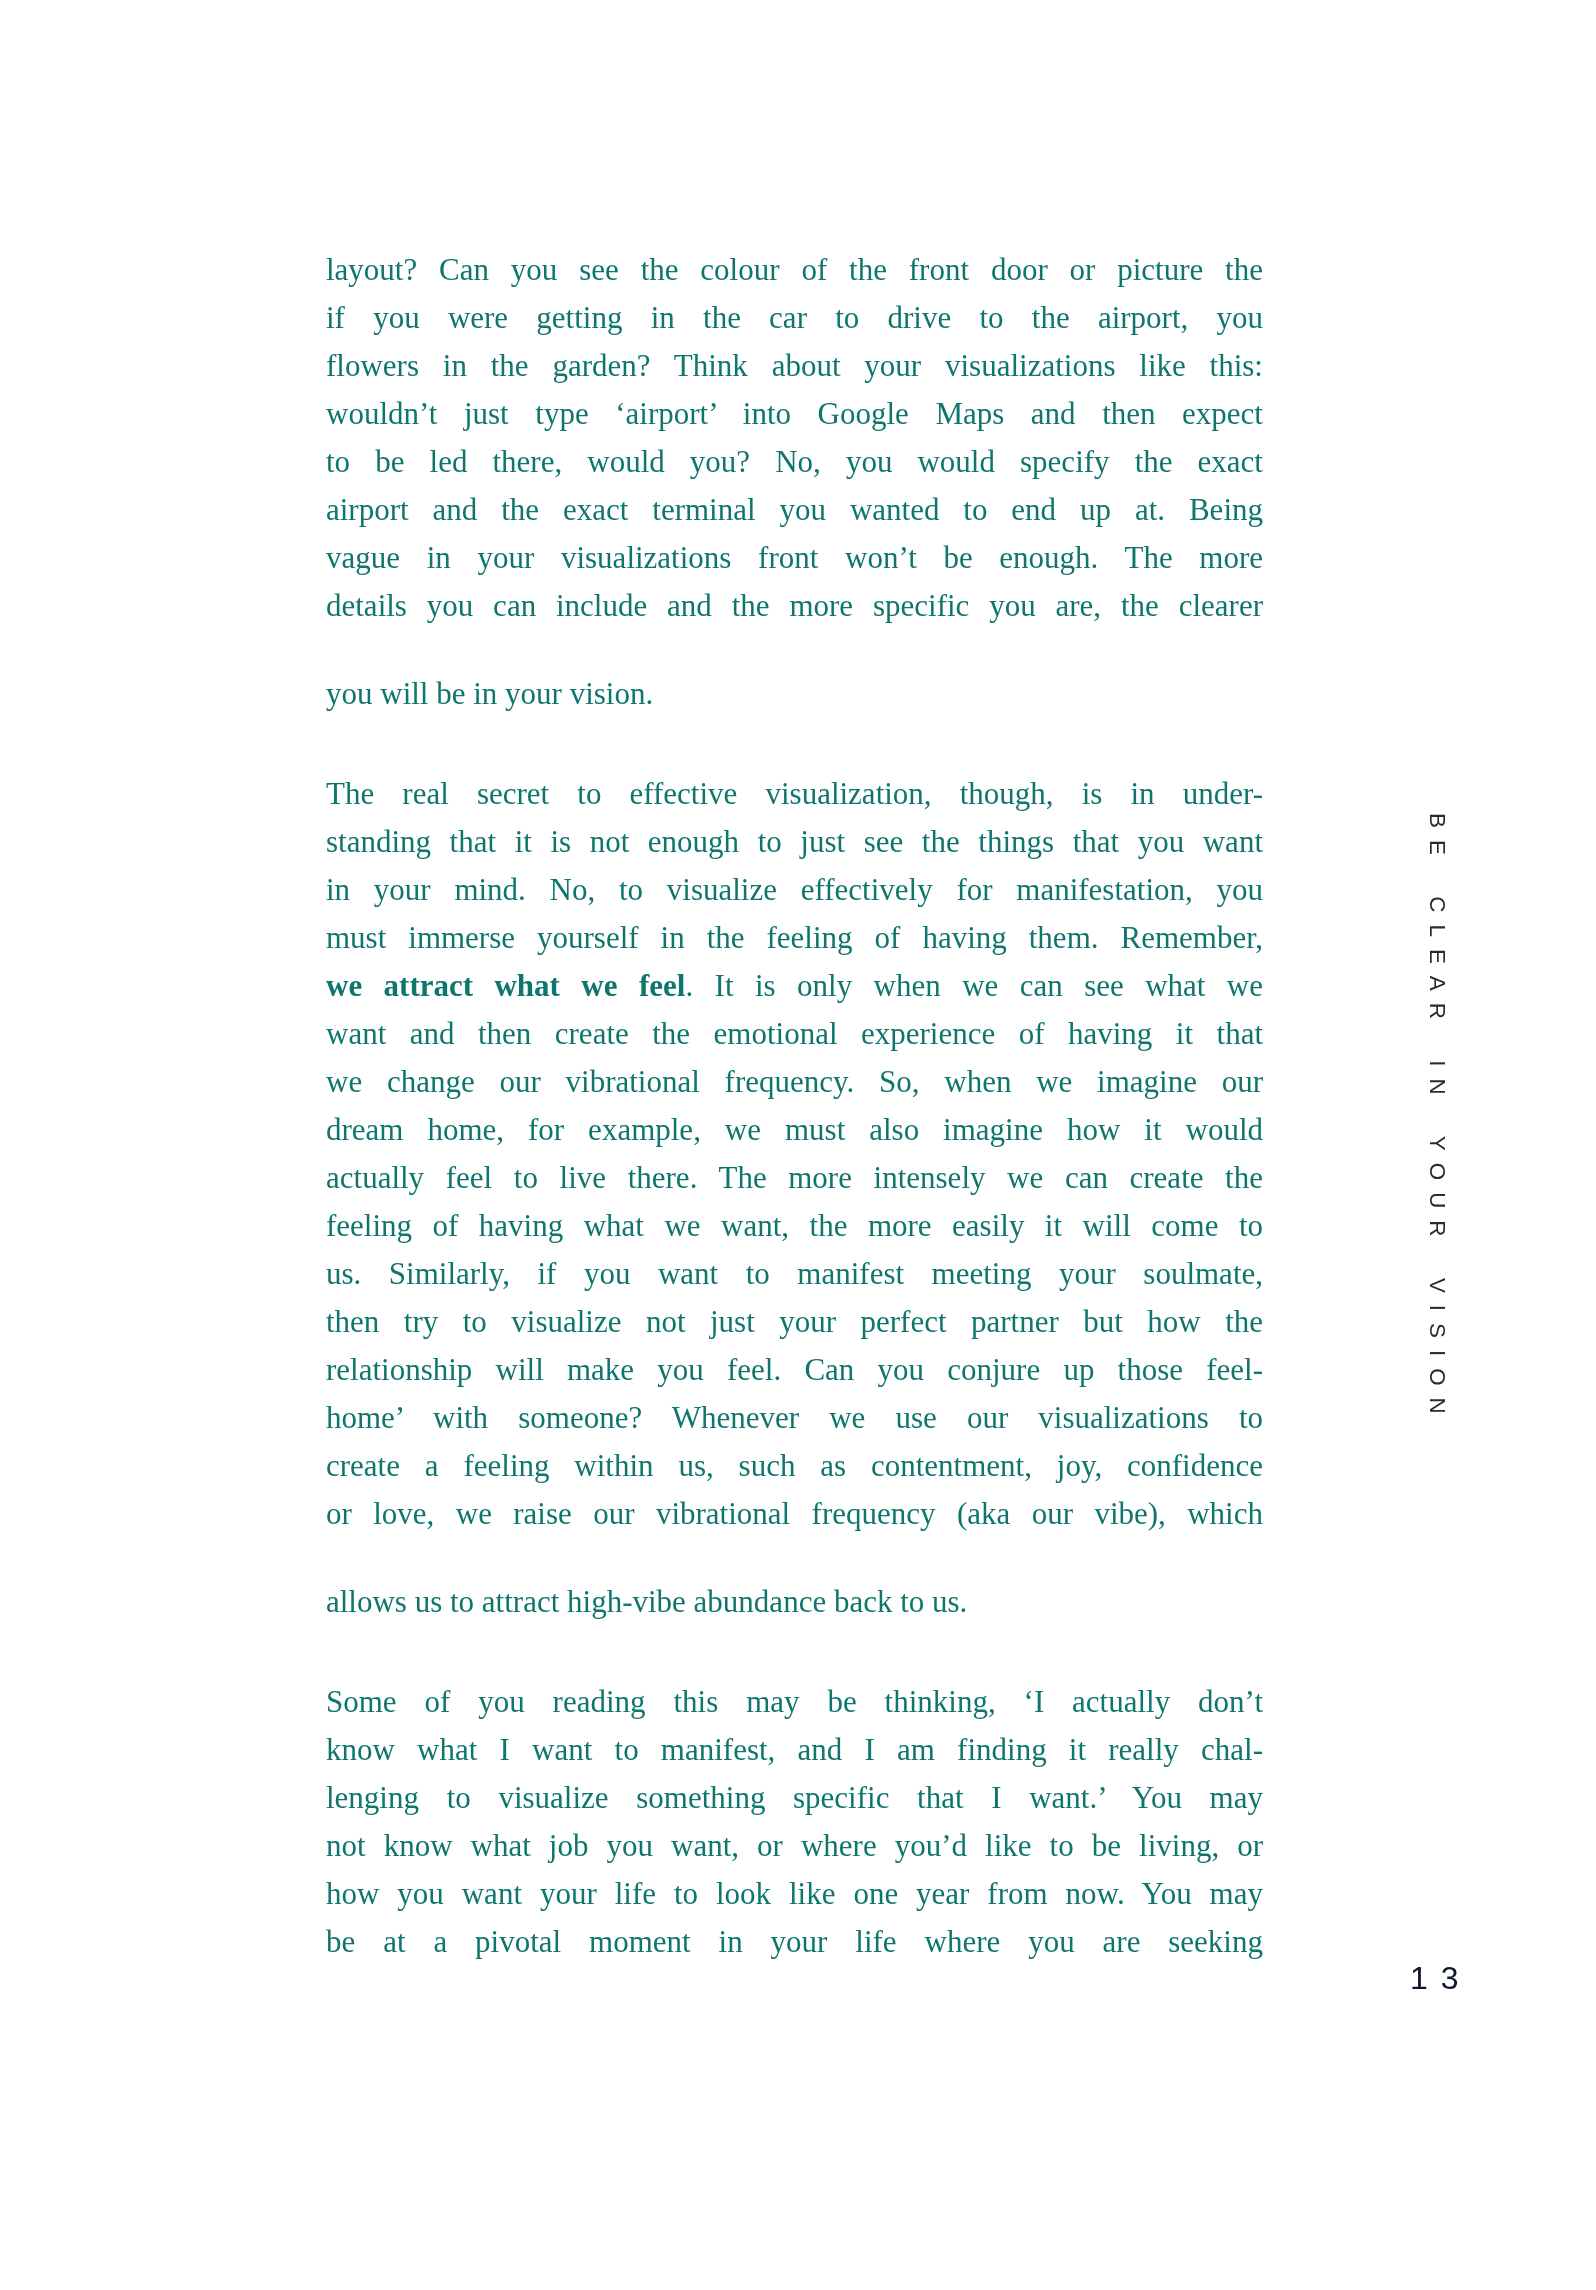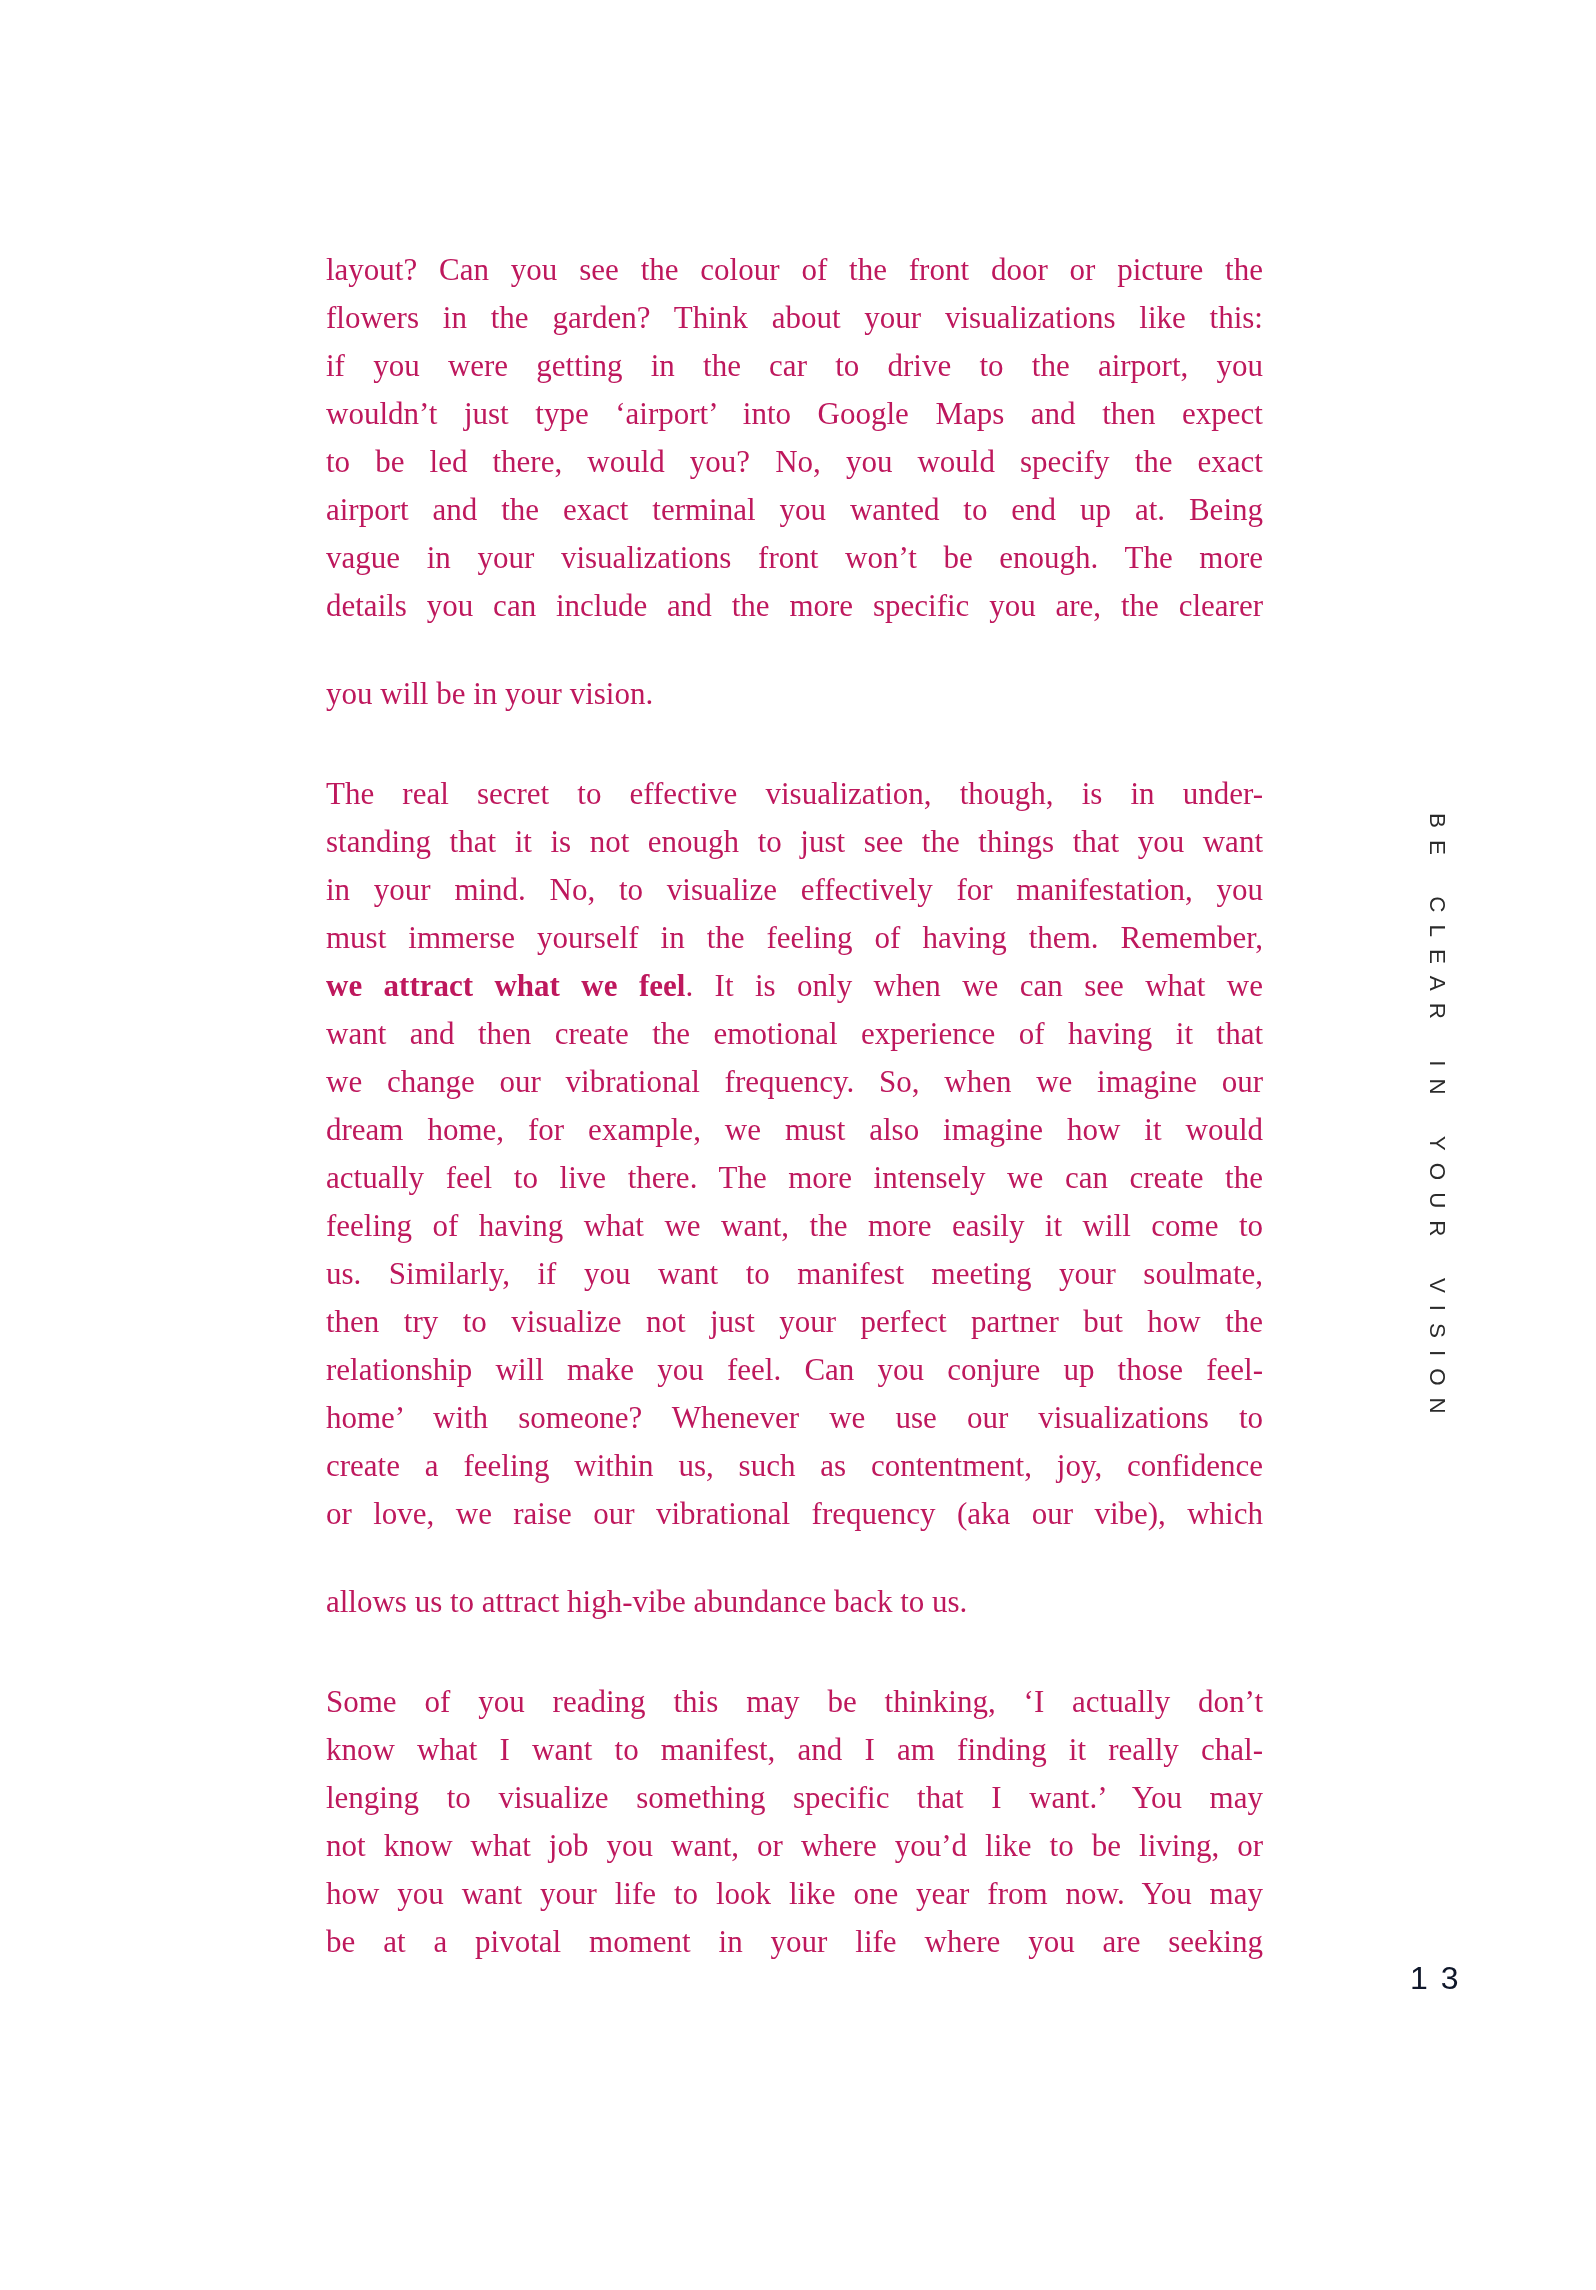--- a/index.html
+++ b/index.html
@@ -19,21 +19,21 @@
     inset: 0;
     background: #ffffff;
   }
   .text-col {
     position: absolute;
     left: 326px;
     top: 246px;
     width: 937px;
     font-size: 31px;
     line-height: 48px;
-    color: #be185d;
+    color: #0f766e;
   }
   .para {
     margin: 0 0 52px 0;
   }
   .para:last-child {
     margin-bottom: 0;
   }
   .line {
     text-align: justify;
     text-align-last: justify;
@@ -71,22 +71,22 @@
   }
 </style>
 </head>
 <body>
 
 <div class="page">
 
   <div class="text-col">
       <div class="para">
         <div class="line"><span>layout? Can you see the colour of the front door or picture the</span></div>
+        <div class="line"><span>if you were getting in the car to drive to the airport, you</span></div>
         <div class="line"><span>flowers in the garden? Think about your visualizations like this:</span></div>
-        <div class="line"><span>if you were getting in the car to drive to the airport, you</span></div>
         <div class="line"><span>wouldn’t just type ‘airport’ into Google Maps and then expect</span></div>
         <div class="line"><span>to be led there, would you? No, you would specify the exact</span></div>
         <div class="line"><span>airport and the exact terminal you wanted to end up at. Being</span></div>
         <div class="line"><span>vague in your visualizations front won’t be enough. The more</span></div>
         <div class="line"><span>details you can include and the more specific you are, the clearer</span></div>
         <div class="line last"><span>you will be in your vision.</span></div>
       </div>
       <div class="para">
         <div class="line"><span>The real secret to effective visualization, though, is in under-</span></div>
         <div class="line"><span>standing that it is not enough to just see the things that you want</span></div>

